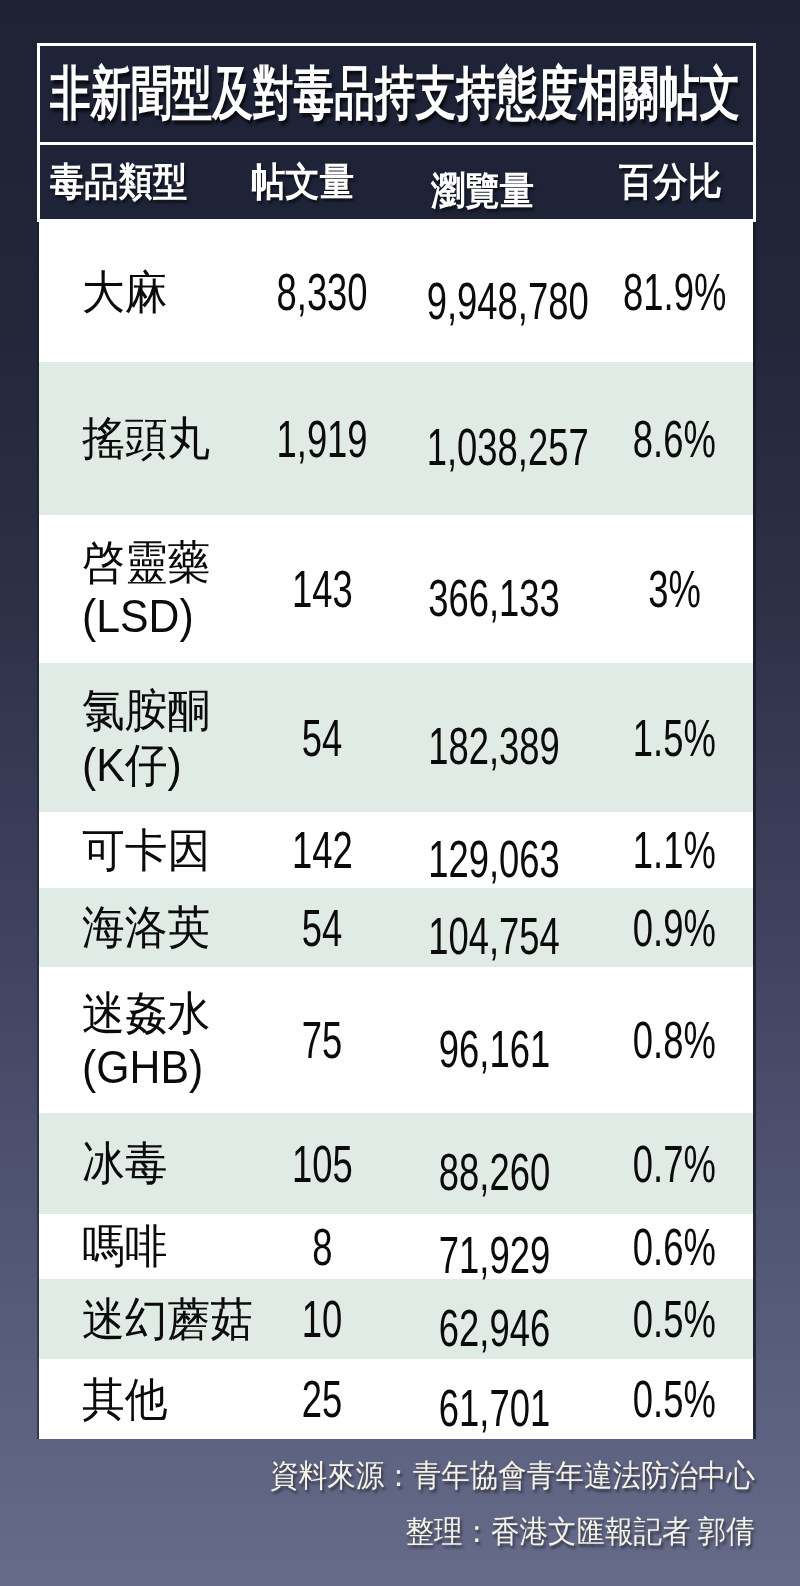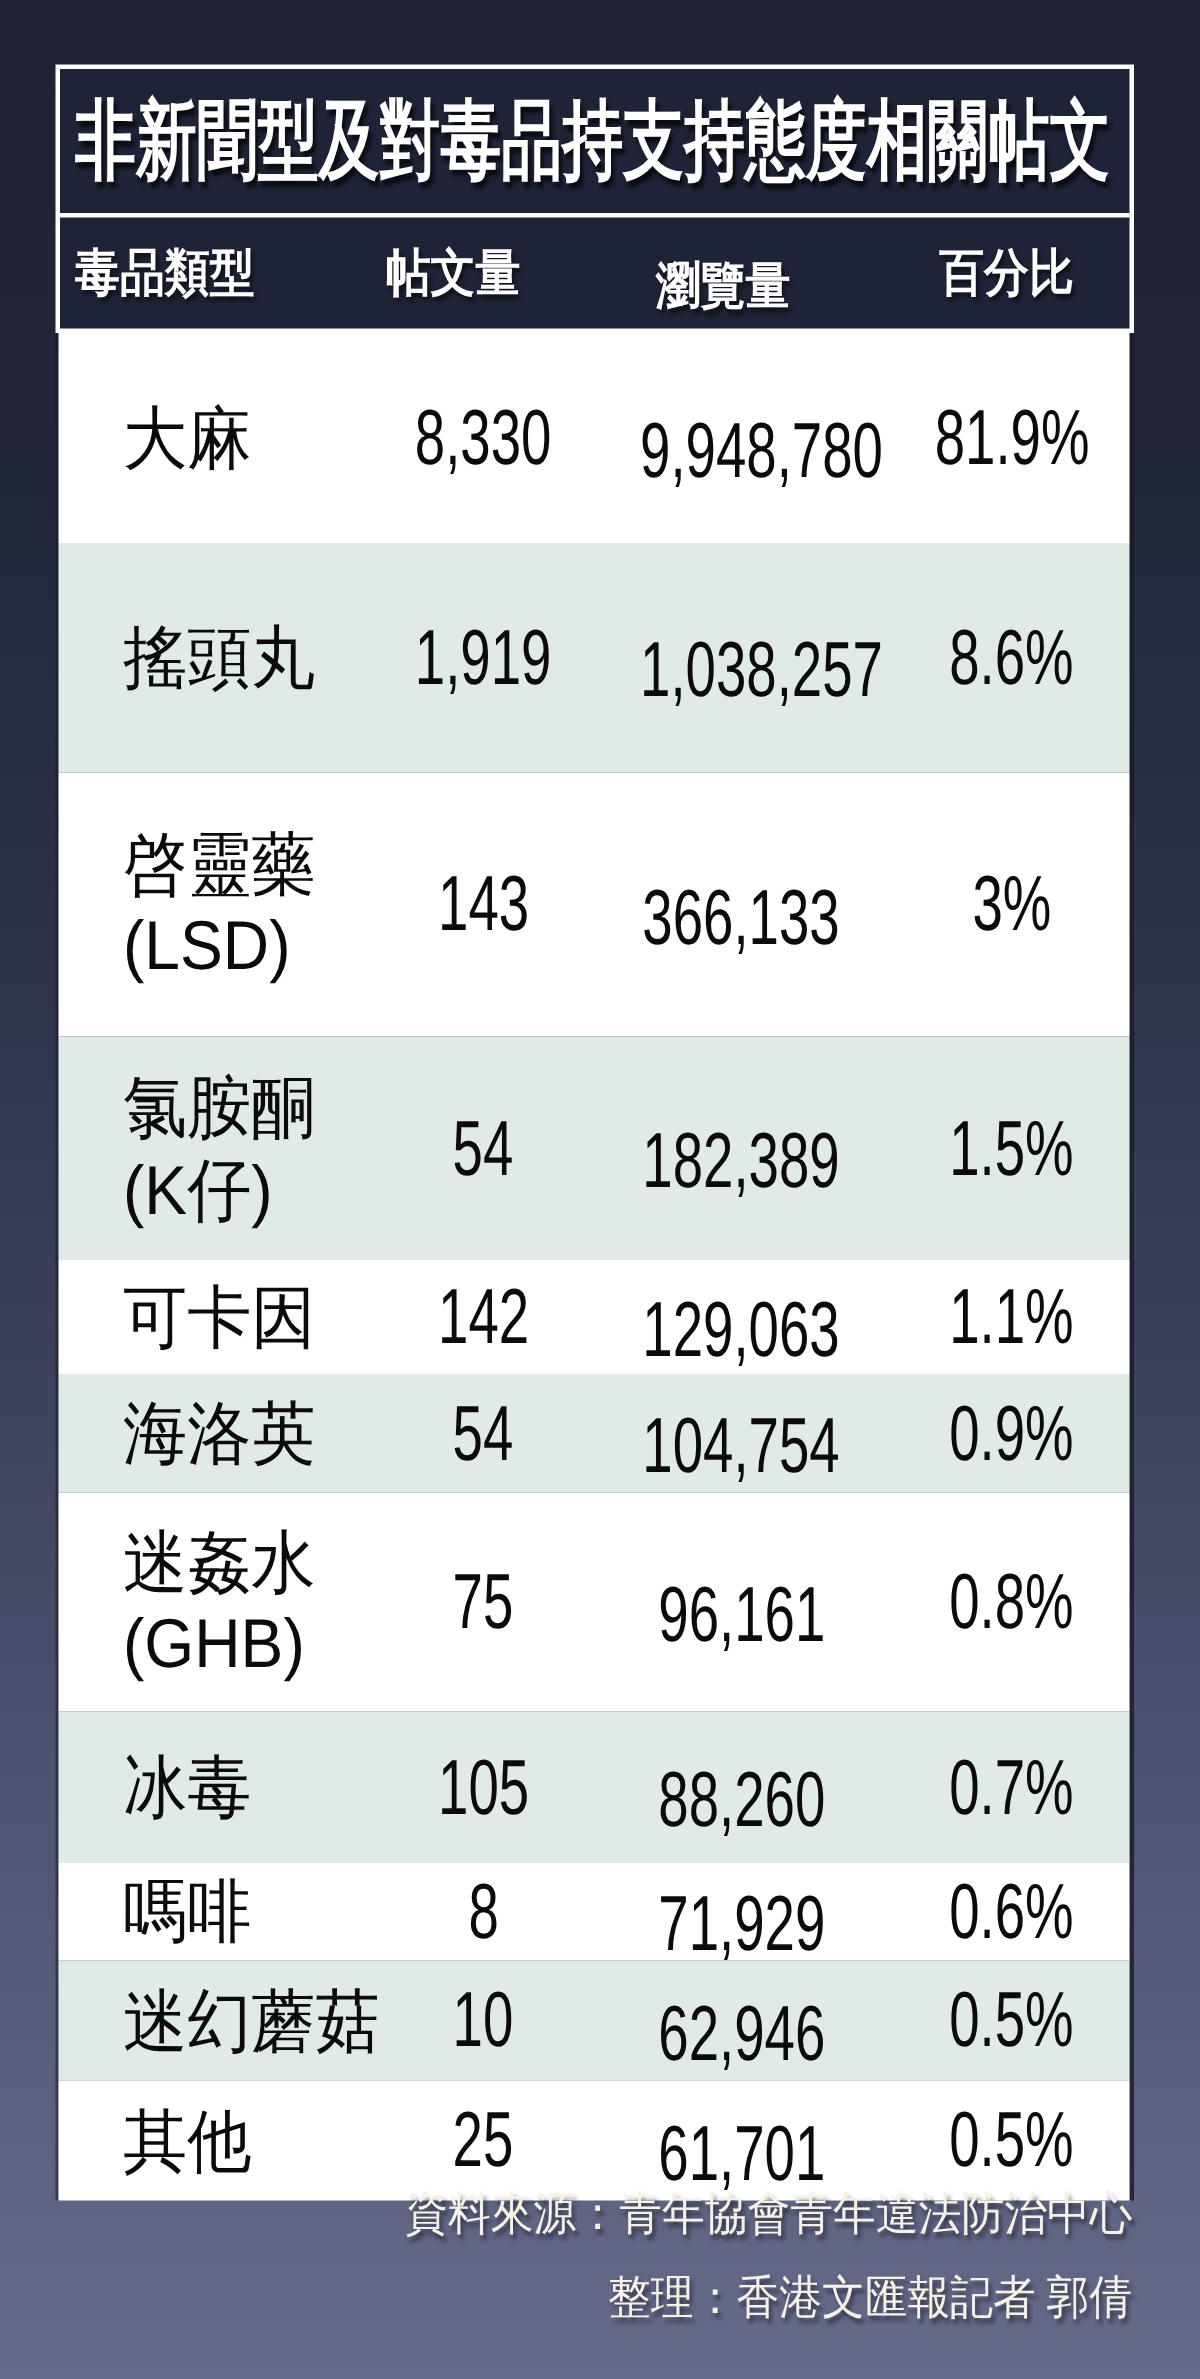--- a/index.html
+++ b/index.html
@@ -10,21 +10,21 @@
   }
   .table-card { position:absolute; left:37px; top:43px; width:719px; box-sizing:border-box; }
   .head-block { border:3px solid #ffffff; background:#1f2337; box-sizing:border-box; }
   .title-bar { height:96px; display:flex; align-items:center; padding-left:10px; }
   .title-text {
     font-family:"Liberation Serif","DejaVu Serif",serif; font-weight:700; font-size:58px; color:#ffffff;
     white-space:nowrap; display:inline-block; transform:scaleX(.70); transform-origin:0 50%;
     text-shadow:3px 4px 3px rgba(0,0,0,.65);
   }
   .divider { height:3px; background:#ffffff; }
-  .header-row { height:74px; display:flex; align-items:center; color:#ffffff; font-weight:700; font-size:34px; }
+  .header-row { height:74px; display:flex; align-items:center; color:#ffffff; font-weight:700; font-size:39px; }
   .hcell { box-sizing:border-box; text-shadow:2px 3px 3px rgba(0,0,0,.55); }
   .hcell.c1 { text-align:left; padding-left:10px; }
   .hcell.c2,.hcell.c3,.hcell.c4 { text-align:center; }
   .htext { display:inline-block; transform:scaleX(.88); white-space:nowrap; }
   .hcell.c1 .htext { transform-origin:0 50%; }
 
   .c1 { width:26.5%; } .c2 { width:20.5%; } .c3 { width:30%;margin-top:17px; } .c4 { width:23%; }
 
   .body-block {
     border-left:2px solid rgba(24,26,40,.55);
@@ -70,21 +70,21 @@
           <div class="cell c2"><span class="num">8,330</span></div>
           <div class="cell c3"><span class="num">9,948,780</span></div>
           <div class="cell c4"><span class="num">81.9%</span></div>
         </div>
         <div class="row green" style="height: 153px;">
           <div class="cell c1"><span class="name-line">搖頭丸</span></div>
           <div class="cell c2"><span class="num">1,919</span></div>
           <div class="cell c3"><span class="num">1,038,257</span></div>
           <div class="cell c4"><span class="num">8.6%</span></div>
         </div>
-        <div class="row white" style="height: 176px;">
+        <div class="row white" style="height: 148px;">
           <div class="cell c1"><span class="name-line">啓靈藥</span><br><span class="name-line">(LSD)</span></div>
           <div class="cell c2"><span class="num">143</span></div>
           <div class="cell c3"><span class="num">366,133</span></div>
           <div class="cell c4"><span class="num">3%</span></div>
         </div>
         <div class="row green" style="height: 149px;">
           <div class="cell c1"><span class="name-line">氯胺酮</span><br><span class="name-line">(K仔)</span></div>
           <div class="cell c2"><span class="num">54</span></div>
           <div class="cell c3"><span class="num">182,389</span></div>
           <div class="cell c4"><span class="num">1.5%</span></div>

